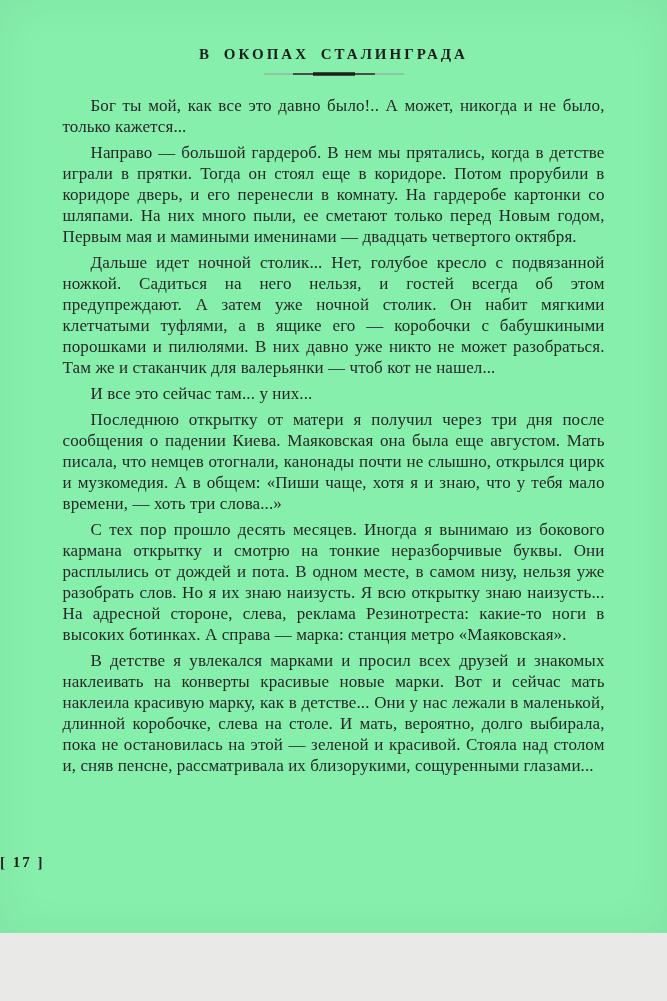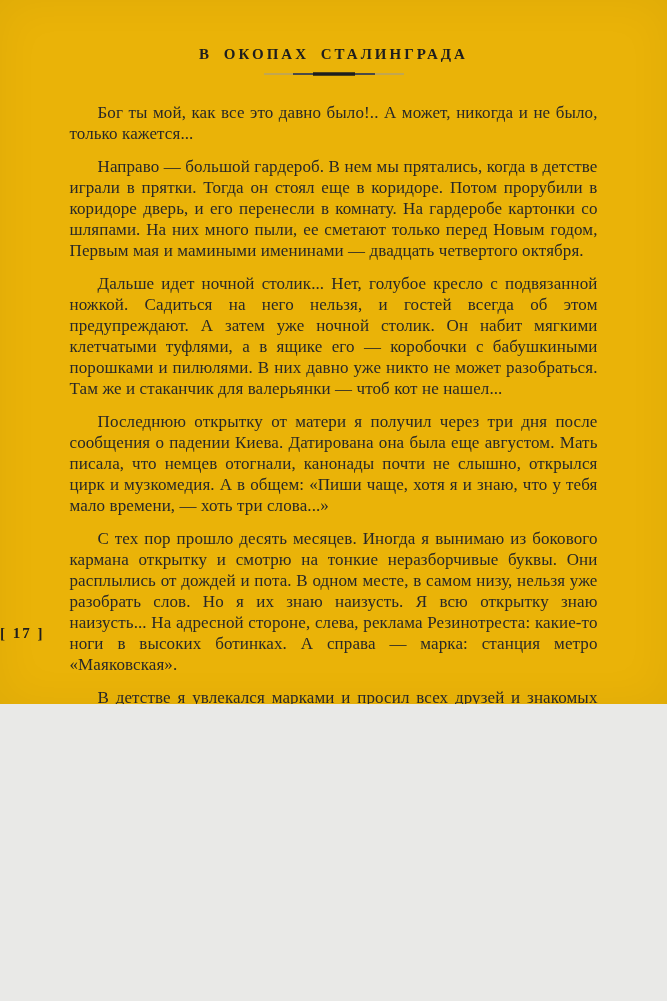--- a/index.html
+++ b/index.html
@@ -8,22 +8,22 @@
   }
   body {
     width: 667px;
     height: 1001px;
     background: #e9e9e7;
     font-family: "Liberation Serif", "DejaVu Serif", serif;
   }
   .page {
     position: relative;
     width: 667px;
-    height: 704px;
-    background: #eab308;
+    height: 933px;
+    background: #86efac;
     color: #282828;
     box-shadow: inset 0 0 45px rgba(0,0,0,0.05);
     overflow: hidden;
   }
   .running-title {
     padding-top: 46px;
     text-align: center;
     font-size: 15px;
     font-weight: 700;
     letter-spacing: 3px;
@@ -40,21 +40,21 @@
     width: 552px;
     margin: 12px auto 0 auto;
     max-height: 842px;
     overflow: hidden;
     text-align: justify;
     font-size: 17px;
     line-height: 21px;
     letter-spacing: 0.1px;
   }
   .text-block p {
-    margin: 12px;
+    margin: 5px;
     padding: 0;
     text-indent: 28px;
   }
   .folio {
     position: absolute;
     left: 0;
     bottom: 62px;
     width: 100%;
     text-align: left;
     font-size: 15px;
@@ -76,20 +76,21 @@
         <line x1="30" y1="4" x2="112" y2="4" stroke="#4a4a48" stroke-width="2"></line>
         <line x1="50" y1="4" x2="92" y2="4" stroke="#1e1e1e" stroke-width="3.6"></line>
       </svg>
     </div>
   </header>
 
   <main class="text-block">
     <p>Бог ты мой, как все это давно было!.. А может, никогда и не было, только кажется...</p>
     <p>Направо — большой гардероб. В нем мы прятались, когда в детстве играли в прятки. Тогда он стоял еще в коридоре. Потом прорубили в коридоре дверь, и его перенесли в комнату. На гардеробе картонки со шляпами. На них много пыли, ее сметают только перед Новым годом, Первым мая и мамиными именинами — двадцать четвертого октября.</p>
     <p>Дальше идет ночной столик... Нет, голубое кресло с подвязанной ножкой. Садиться на него нельзя, и гостей всегда об этом предупреждают. А затем уже ночной столик. Он набит мягкими клетчатыми туфлями, а в ящике его — коробочки с бабушкиными порошками и пилюлями. В них давно уже никто не может разобраться. Там же и стаканчик для валерьянки — чтоб кот не нашел...</p>
-    <p>Последнюю открытку от матери я получил через три дня после сообщения о падении Киева. Датирована она была еще августом. Мать писала, что немцев отогнали, канонады почти не слышно, открылся цирк и музкомедия. А в общем: «Пиши чаще, хотя я и знаю, что у тебя мало времени, — хоть три слова...»</p>
+    <p>И все это сейчас там... у них...</p>
+    <p>Последнюю открытку от матери я получил через три дня после сообщения о падении Киева. Маяковская она была еще августом. Мать писала, что немцев отогнали, канонады почти не слышно, открылся цирк и музкомедия. А в общем: «Пиши чаще, хотя я и знаю, что у тебя мало времени, — хоть три слова...»</p>
     <p>С тех пор прошло десять месяцев. Иногда я вынимаю из бокового кармана открытку и смотрю на тонкие неразборчивые буквы. Они расплылись от дождей и пота. В одном месте, в самом низу, нельзя уже разобрать слов. Но я их знаю наизусть. Я всю открытку знаю наизусть... На адресной стороне, слева, реклама Резинотреста: какие-то ноги в высоких ботинках. А справа — марка: станция метро «Маяковская».</p>
     <p>В детстве я увлекался марками и просил всех друзей и знакомых наклеивать на конверты красивые новые марки. Вот и сейчас мать наклеила красивую марку, как в детстве... Они у нас лежали в маленькой, длинной коробочке, слева на столе. И мать, вероятно, долго выбирала, пока не остановилась на этой — зеленой и красивой. Стояла над столом и, сняв пенсне, рассматривала их близорукими, сощуренными глазами...</p>
   </main>
 
   <footer class="folio">[ 17 ]</footer>
 
 </div>
 
 </body></html>

